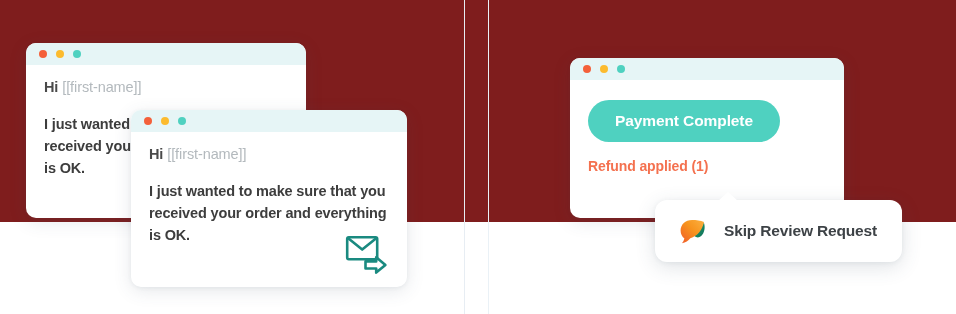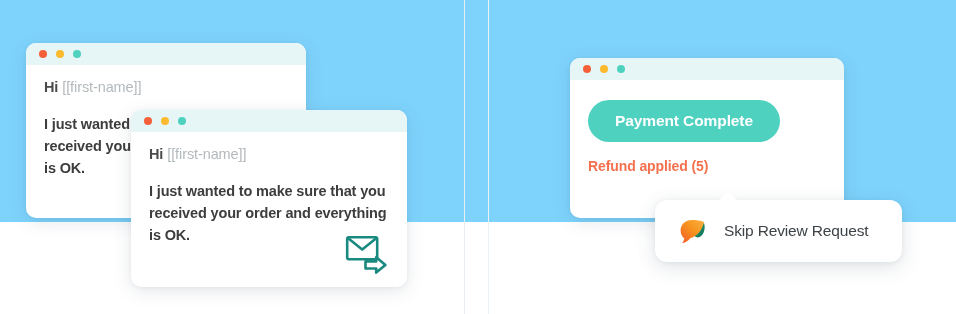--- a/index.html
+++ b/index.html
@@ -12,21 +12,21 @@
     background: #ffffff;
     font-family: "Liberation Sans", sans-serif;
     overflow: hidden;
     position: relative;
   }
 
   #stage {
     position: relative;
     width: 956px;
     height: 222px;
-    background: #7dd3fc;
+    background: #7f1d1d;
   }
 
   
   .divider {
     position: absolute;
     top: 0;
     width: 1px;
     height: 314px;
     background: #e7edf3;
   }
@@ -164,21 +164,21 @@
     border-bottom: 9px solid #ffffff;
   }
   .brand-logo {
     width: 27px;
     height: 27px;
     flex: 0 0 27px;
     margin-right: 18px;
   }
   .popup-label {
     font-size: 15.5px;
-    font-weight: normal;
+    font-weight: bold;
     color: #3d4246;
     letter-spacing: -0.15px;
   }
 </style>
 </head>
 <body>
 
 <div id="stage">
 
   <div class="divider d1"></div>
@@ -223,21 +223,21 @@
   </div>
 
   <div class="card" id="card-payment">
     <div class="card-bar">
       <span class="dot" style="background:#f4603a"></span>
       <span class="dot" style="background:#fcbb2e"></span>
       <span class="dot" style="background:#4fd1c0"></span>
     </div>
     <div class="card-body">
       <span class="pill">Payment Complete</span>
-      <div class="refund">Refund applied (5)</div>
+      <div class="refund">Refund applied (1)</div>
     </div>
   </div>
 
   <div id="popup-skip-review">
     <span class="tip-arrow"></span>
     <span class="brand-logo">
       <svg width="27" height="27" viewBox="0 0 27 27" xmlns="http://www.w3.org/2000/svg">
         <defs>
           <linearGradient id="gOrange" x1="0" y1="1" x2="1" y2="0">
             <stop offset="0%" stop-color="#f05a28"></stop>

